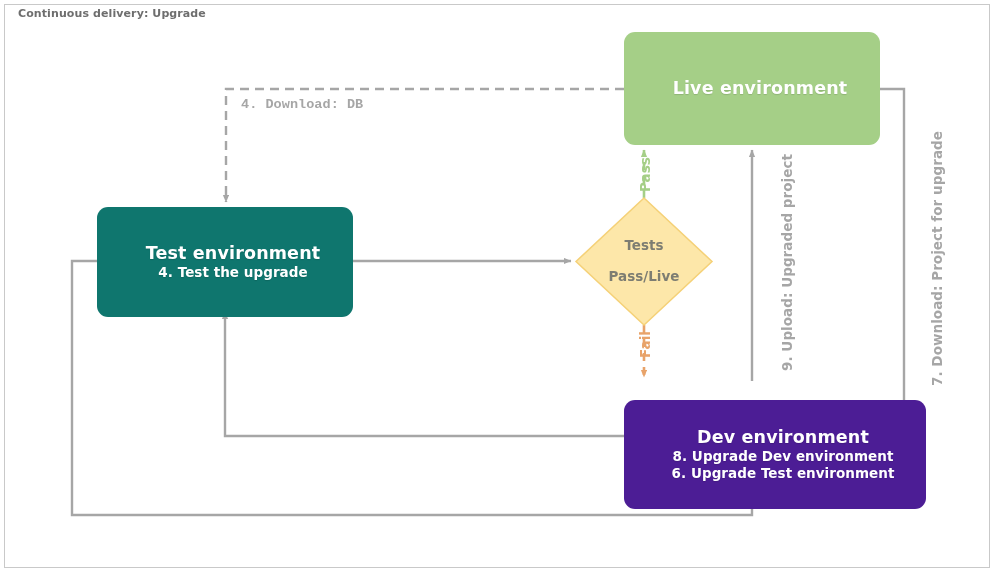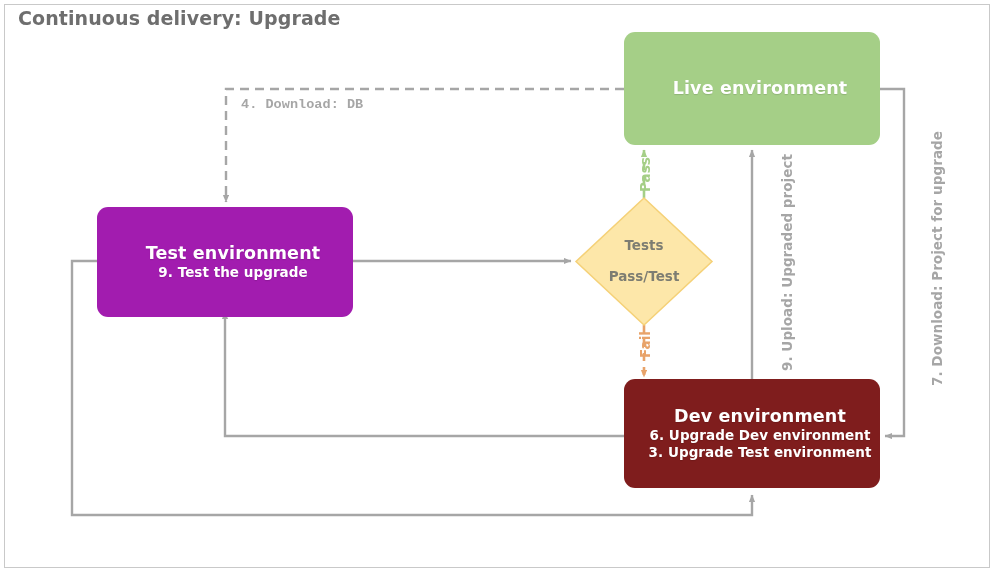--- a/index.html
+++ b/index.html
@@ -25,21 +25,21 @@
     width: 986px;
     height: 564px;
     border: 1px solid #c9c9c9;
     box-sizing: border-box;
     background: #ffffff;
   }
   .diagram-title {
     position: absolute;
     left: 18px;
     top: 7px;
-    font-size: 19px;
+    font-size: 11px;
     font-weight: bold;
     color: #6e6e6e;
     letter-spacing: 0.1px;
     white-space: nowrap;
   }
   svg.edges {
     position: absolute;
     left: 0;
     top: 0;
     width: 996px;
@@ -69,25 +69,25 @@
     font-weight: bold;
     line-height: 1.28;
     letter-spacing: 0.05px;
   }
   #node-live {
     left: 624px; top: 32px; width: 256px; height: 113px;
     background: #a5cf87;
   }
   #node-test {
     left: 97px; top: 207px; width: 256px; height: 110px;
-    background: #a21caf;
+    background: #0f766e;
   }
   #node-dev {
-    left: 624px; top: 379px; width: 256px; height: 109px;
-    background: #7f1d1d;
+    left: 624px; top: 400px; width: 302px; height: 109px;
+    background: #4c1d95;
   }
   .decision {
     position: absolute;
     left: 576px; top: 198px;
     width: 136px; height: 127px;
   }
   .decision .dlabel {
     position: absolute;
     left: 0; top: 0; width: 136px; height: 127px;
     display: flex;
@@ -161,37 +161,37 @@
     <path d="M 752,381 L 752,150" fill="none" stroke="#a6a6a6" stroke-width="2.4" marker-end="url(#arrow-gray)"></path>
 
     <path d="M 880,89 L 904,89 L 904,436 L 885,436" fill="none" stroke="#a6a6a6" stroke-width="2.4" marker-end="url(#arrow-gray)"></path>
 
     <polygon points="644,198 712,261.5 644,325 576,261.5" fill="#fde7a9" stroke="#f5d177" stroke-width="1.5"></polygon>
   </svg>
 
   <div class="decision">
     <div class="dlabel">
       <span>Tests</span>
-      <span>Pass/Test</span>
+      <span>Pass/Live</span>
     </div>
   </div>
 
   <div class="node" id="node-live">
     <div class="node-title">Live environment</div>
   </div>
 
   <div class="node" id="node-test">
     <div class="node-title">Test environment</div>
-    <div class="node-line">9. Test the upgrade</div>
+    <div class="node-line">4. Test the upgrade</div>
   </div>
 
   <div class="node" id="node-dev">
     <div class="node-title">Dev environment</div>
-    <div class="node-line">6. Upgrade Dev environment</div>
-    <div class="node-line">3. Upgrade Test environment</div>
+    <div class="node-line">8. Upgrade Dev environment</div>
+    <div class="node-line">6. Upgrade Test environment</div>
   </div>
 
   <div class="edge-label" id="lbl-download-db">4. Download: DB</div>
 
 
 
   <div class="edge-label vert pass" id="lbl-pass">Pass</div>
 
   <div class="edge-label vert fail" id="lbl-fail">Fail</div>
 

